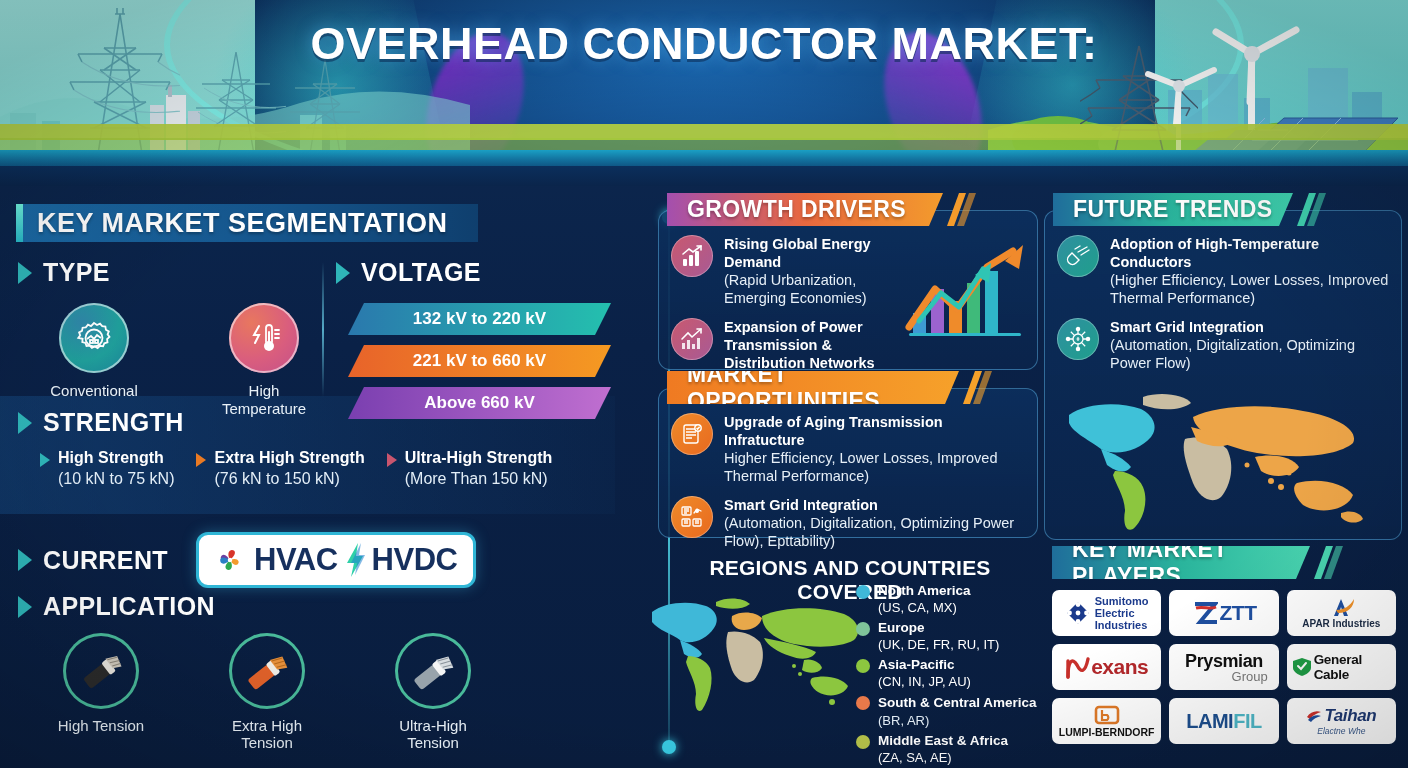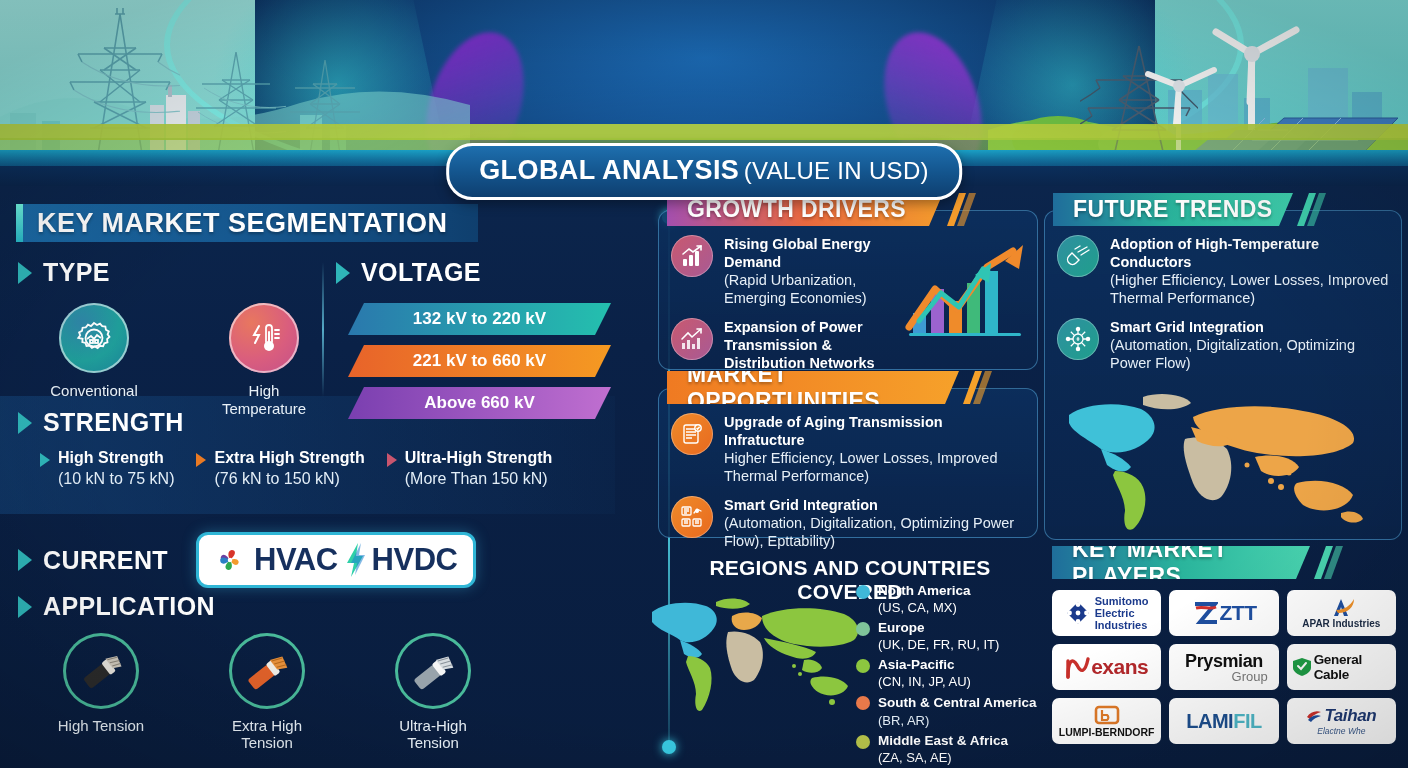--- a/index.html
+++ b/index.html
@@ -296,26 +296,23 @@
       </g>
     </svg>
 
     <div class="grassA"></div>
     <div class="grassB"></div>
     <div class="banner-base"></div>
     <div class="banner-base2"></div>
   </div>
 
   <div class="title-wrap">
+    <div class="t1">OVERHEAD CONDUCTOR MARKET:</div>
   </div>
 
-  <div class="global-badge">
-    <span class="gb-strong">GLOBAL ANALYSIS</span>
-    <span class="gb-light">(VALUE IN USD)</span>
-  </div>
 
   <div class="col-left">
     <div class="str-bg"></div>
 
     <div class="seg-head">
       <div class="bar"></div>
       <span>KEY MARKET SEGMENTATION</span>
     </div>
 
     <div class="vdiv"></div>

